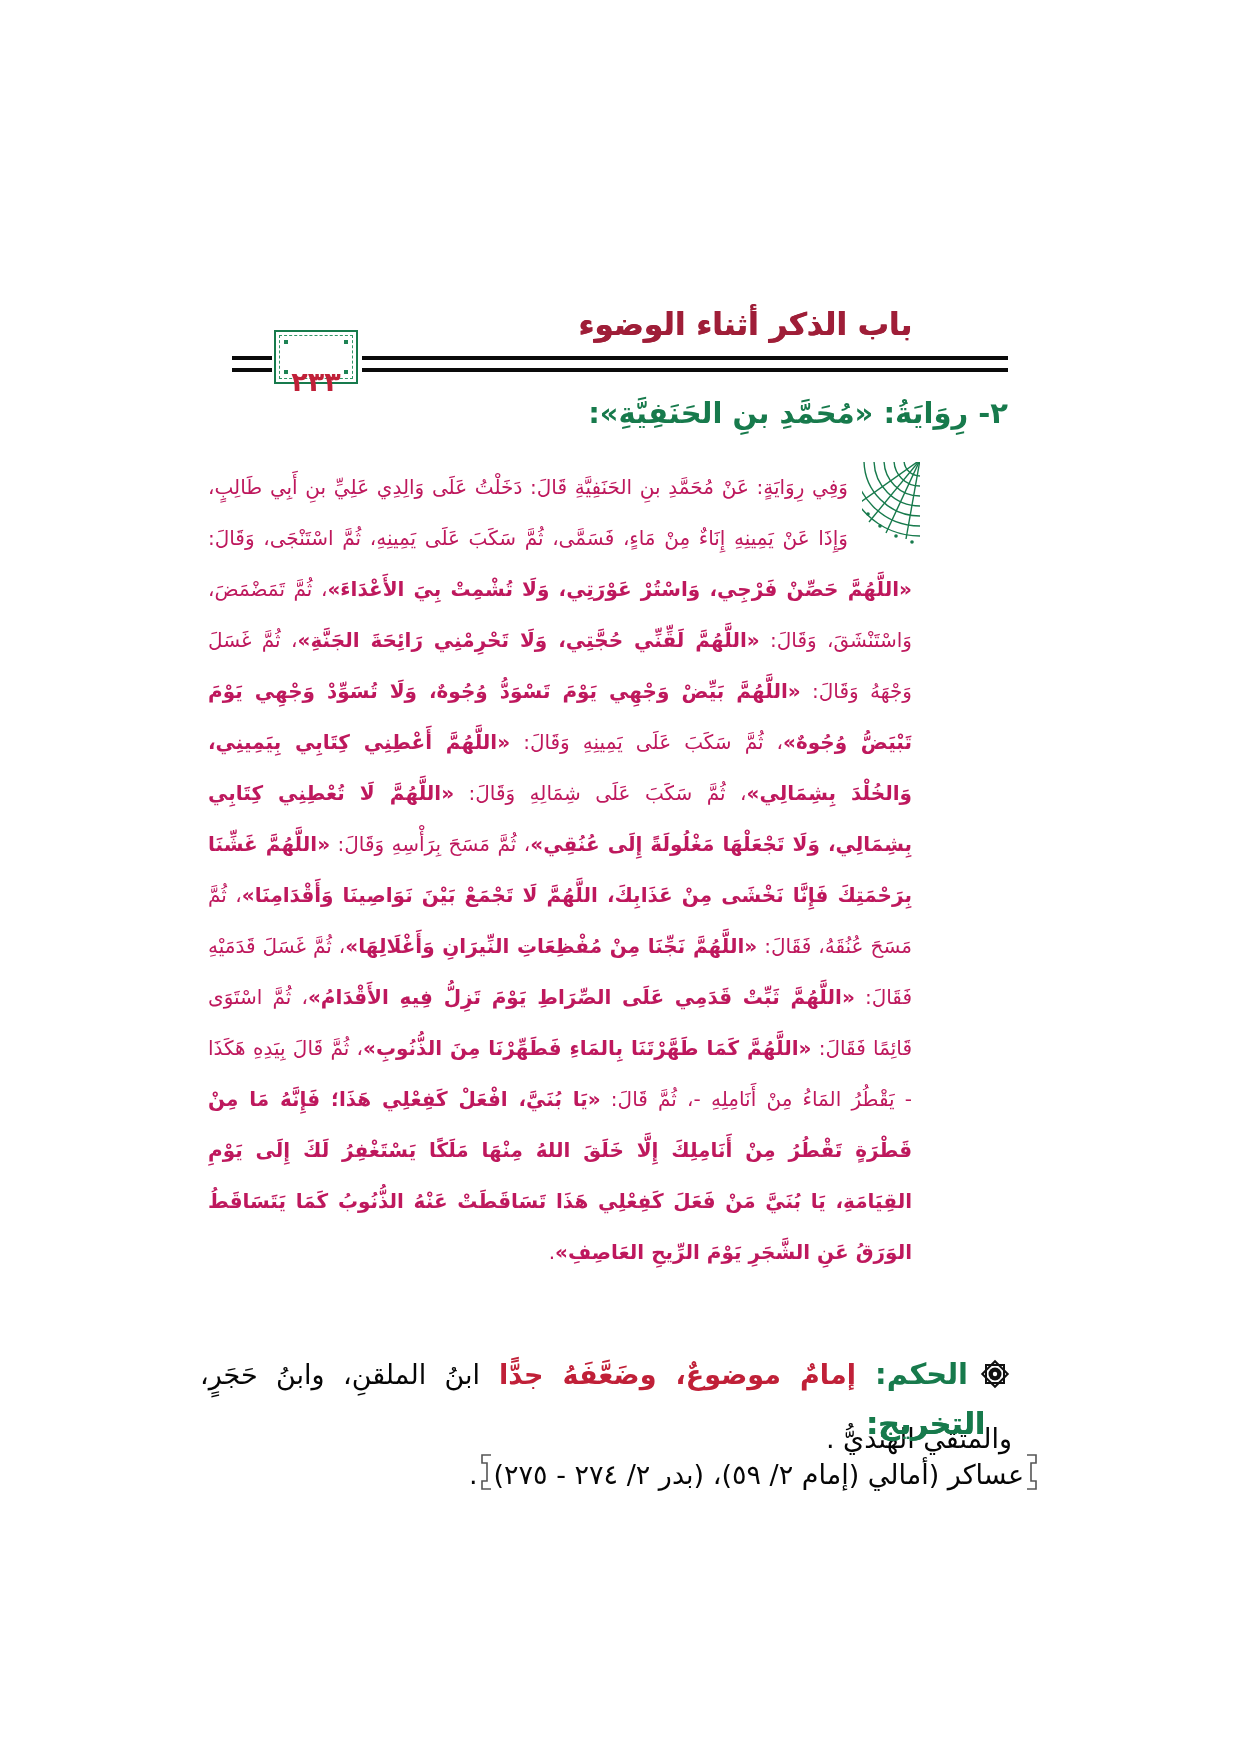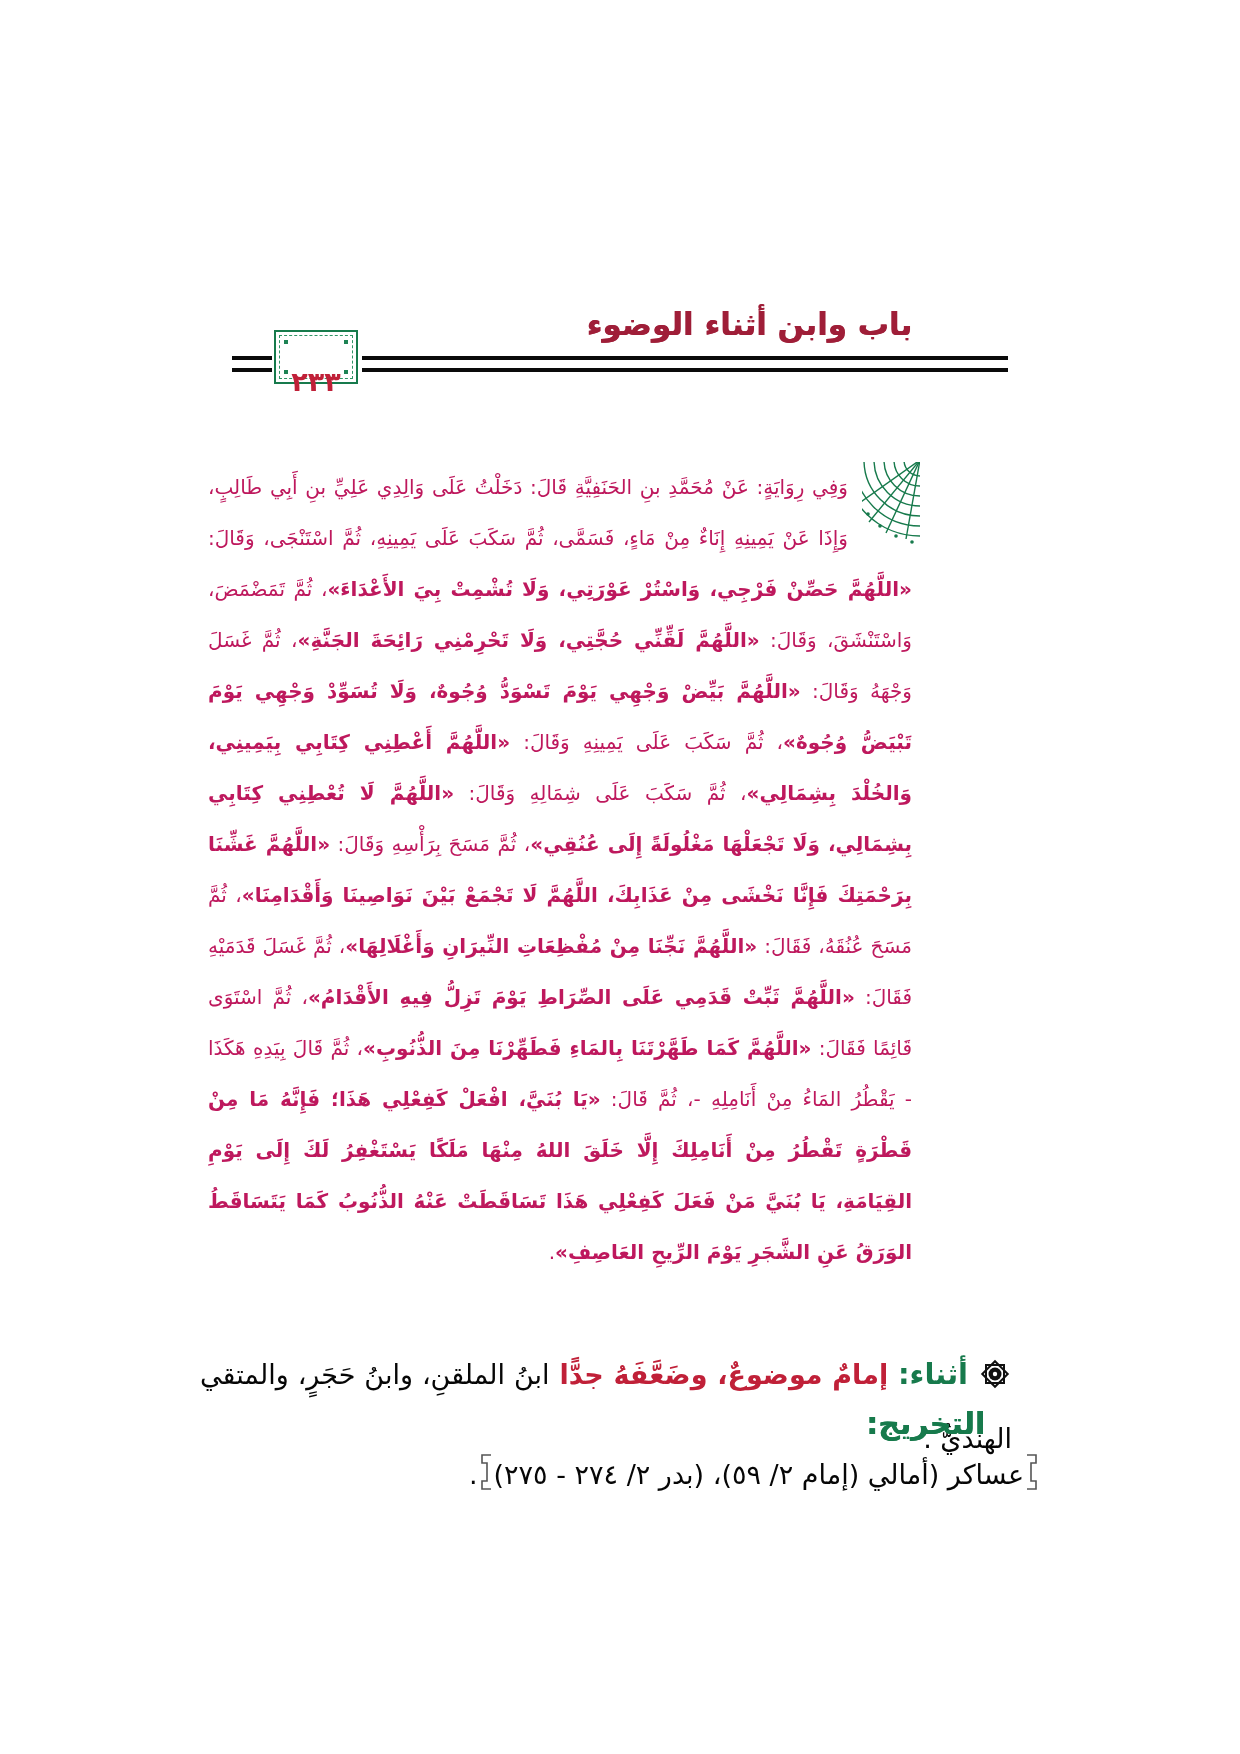--- a/index.html
+++ b/index.html
@@ -74,22 +74,23 @@
   <div class="rule" style="right:968px;width:40px;top:368px;"></div>
   <div class="rule" style="right:232px;width:646px;top:356px;left:auto;"></div>
   <div class="rule" style="right:232px;width:646px;top:368px;"></div>
 
   <div class="numbox">
     <div class="numbox-inner">
       <span>٢٣٣</span>
     </div>
   </div>
 
-  <div class="chapter-title">باب وابن أثناء الوضوء</div>
+  <div class="chapter-title">باب الذكر أثناء الوضوء</div>
 
+  <div class="section-heading">٢- رِوَايَةُ: «مُحَمَّدِ بنِ الحَنَفِيَّةِ»:</div>
 
   <div class="narration">
     <span class="ornament-float">
       <svg width="58" height="86" viewBox="0 0 58 86" xmlns="http://www.w3.org/2000/svg" fill="none" stroke="#177a4c" stroke-width="1.4">
         <path d="M58,14 A16,16 0 0 1 42,-2"></path>
         <path d="M58,24 A26,26 0 0 1 32,-2"></path>
         <path d="M58,34 A36,36 0 0 1 22,-2"></path>
         <path d="M58,44 A46,46 0 0 1 12,-2"></path>
         <path d="M58,54 A56,56 0 0 1 2,-2"></path>
         <path d="M58,64 A66,66 0 0 1 -8,-2"></path>
@@ -108,21 +109,21 @@
   </div>
 
   <div class="ruling">
     <span class="medallion">
       <svg width="34" height="34" viewBox="0 0 34 34" xmlns="http://www.w3.org/2000/svg">
         <rect x="8" y="8" width="18" height="18" fill="none" stroke="#111" stroke-width="2"></rect>
         <rect x="8" y="8" width="18" height="18" fill="none" stroke="#111" stroke-width="2" transform="rotate(45 17 17)"></rect>
         <circle cx="17" cy="17" r="6.5" fill="#111"></circle>
         <circle cx="17" cy="17" r="2.2" fill="#fff"></circle>
       </svg>
-    </span><span class="lbl">أثناء:</span><span class="verdict"> إمامٌ موضوعٌ، وضَعَّفَهُ جدًّا </span><span>ابنُ الملقنِ، وابنُ حَجَرٍ، والمتقي الهنديُّ .</span>
+    </span><span class="lbl">الحكم:</span><span class="verdict"> إمامٌ موضوعٌ، وضَعَّفَهُ جدًّا </span><span>ابنُ الملقنِ، وابنُ حَجَرٍ، والمتقي الهنديُّ .</span>
   </div>
 
   <div class="takhrij-label">التخريج:</div>
 
   <div class="reference">
     <svg width="16" height="40" viewBox="0 0 16 40" xmlns="http://www.w3.org/2000/svg" fill="none" stroke="#555" stroke-width="1.6">
       <path d="M3,3 h9 v8 h-5 v18 h5 v8 h-9"></path>
     </svg><span>عساكر (أمالي (إمام ٢/ ٥٩)، (بدر ٢/ ٢٧٤ - ٢٧٥)</span><svg width="16" height="40" viewBox="0 0 16 40" xmlns="http://www.w3.org/2000/svg" fill="none" stroke="#555" stroke-width="1.6">
       <path d="M13,3 h-9 v8 h5 v18 h-5 v8 h9"></path>
     </svg><span>.</span>

